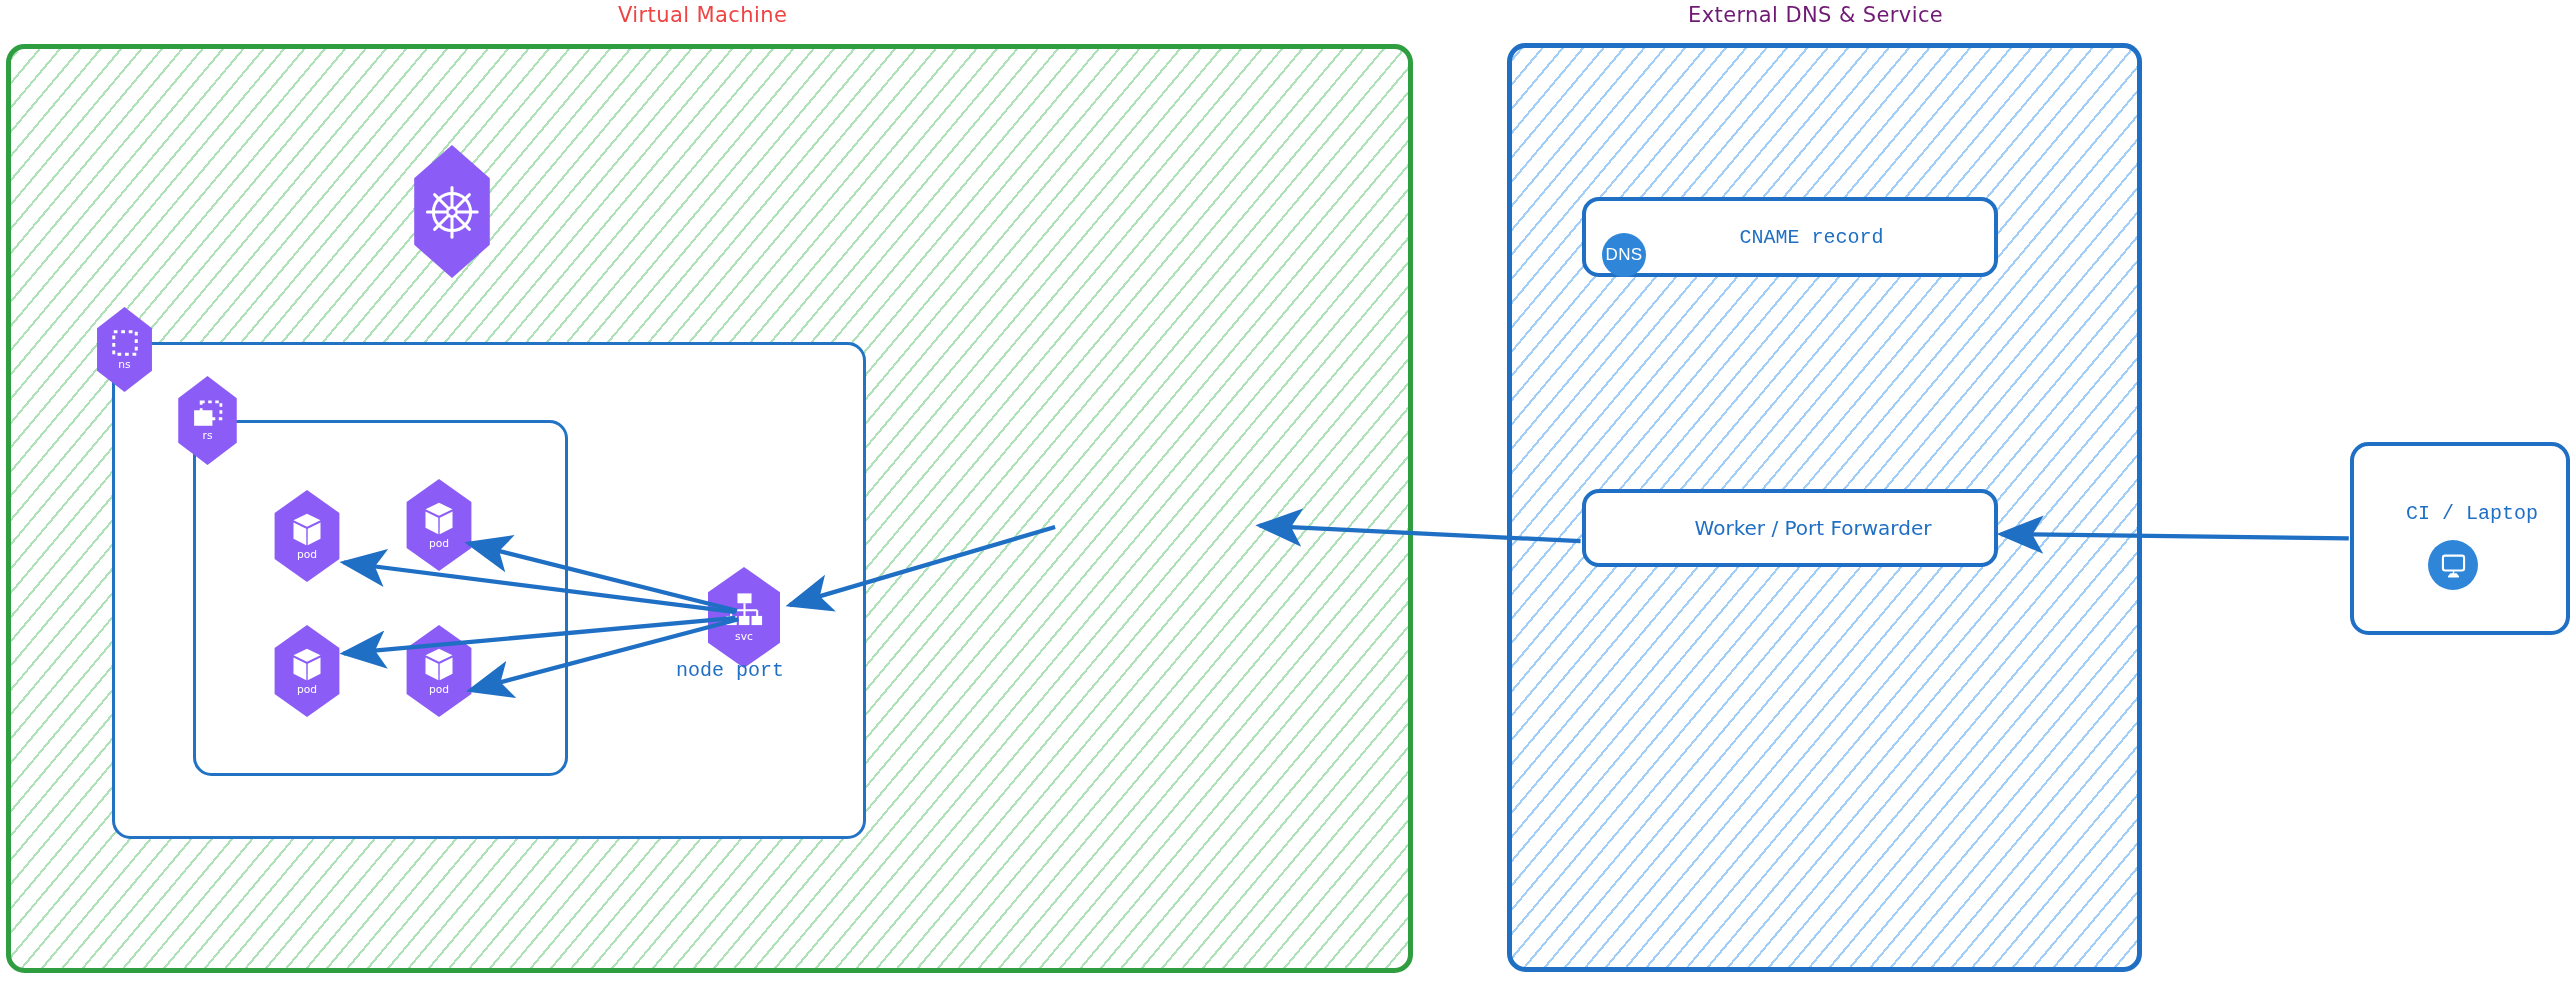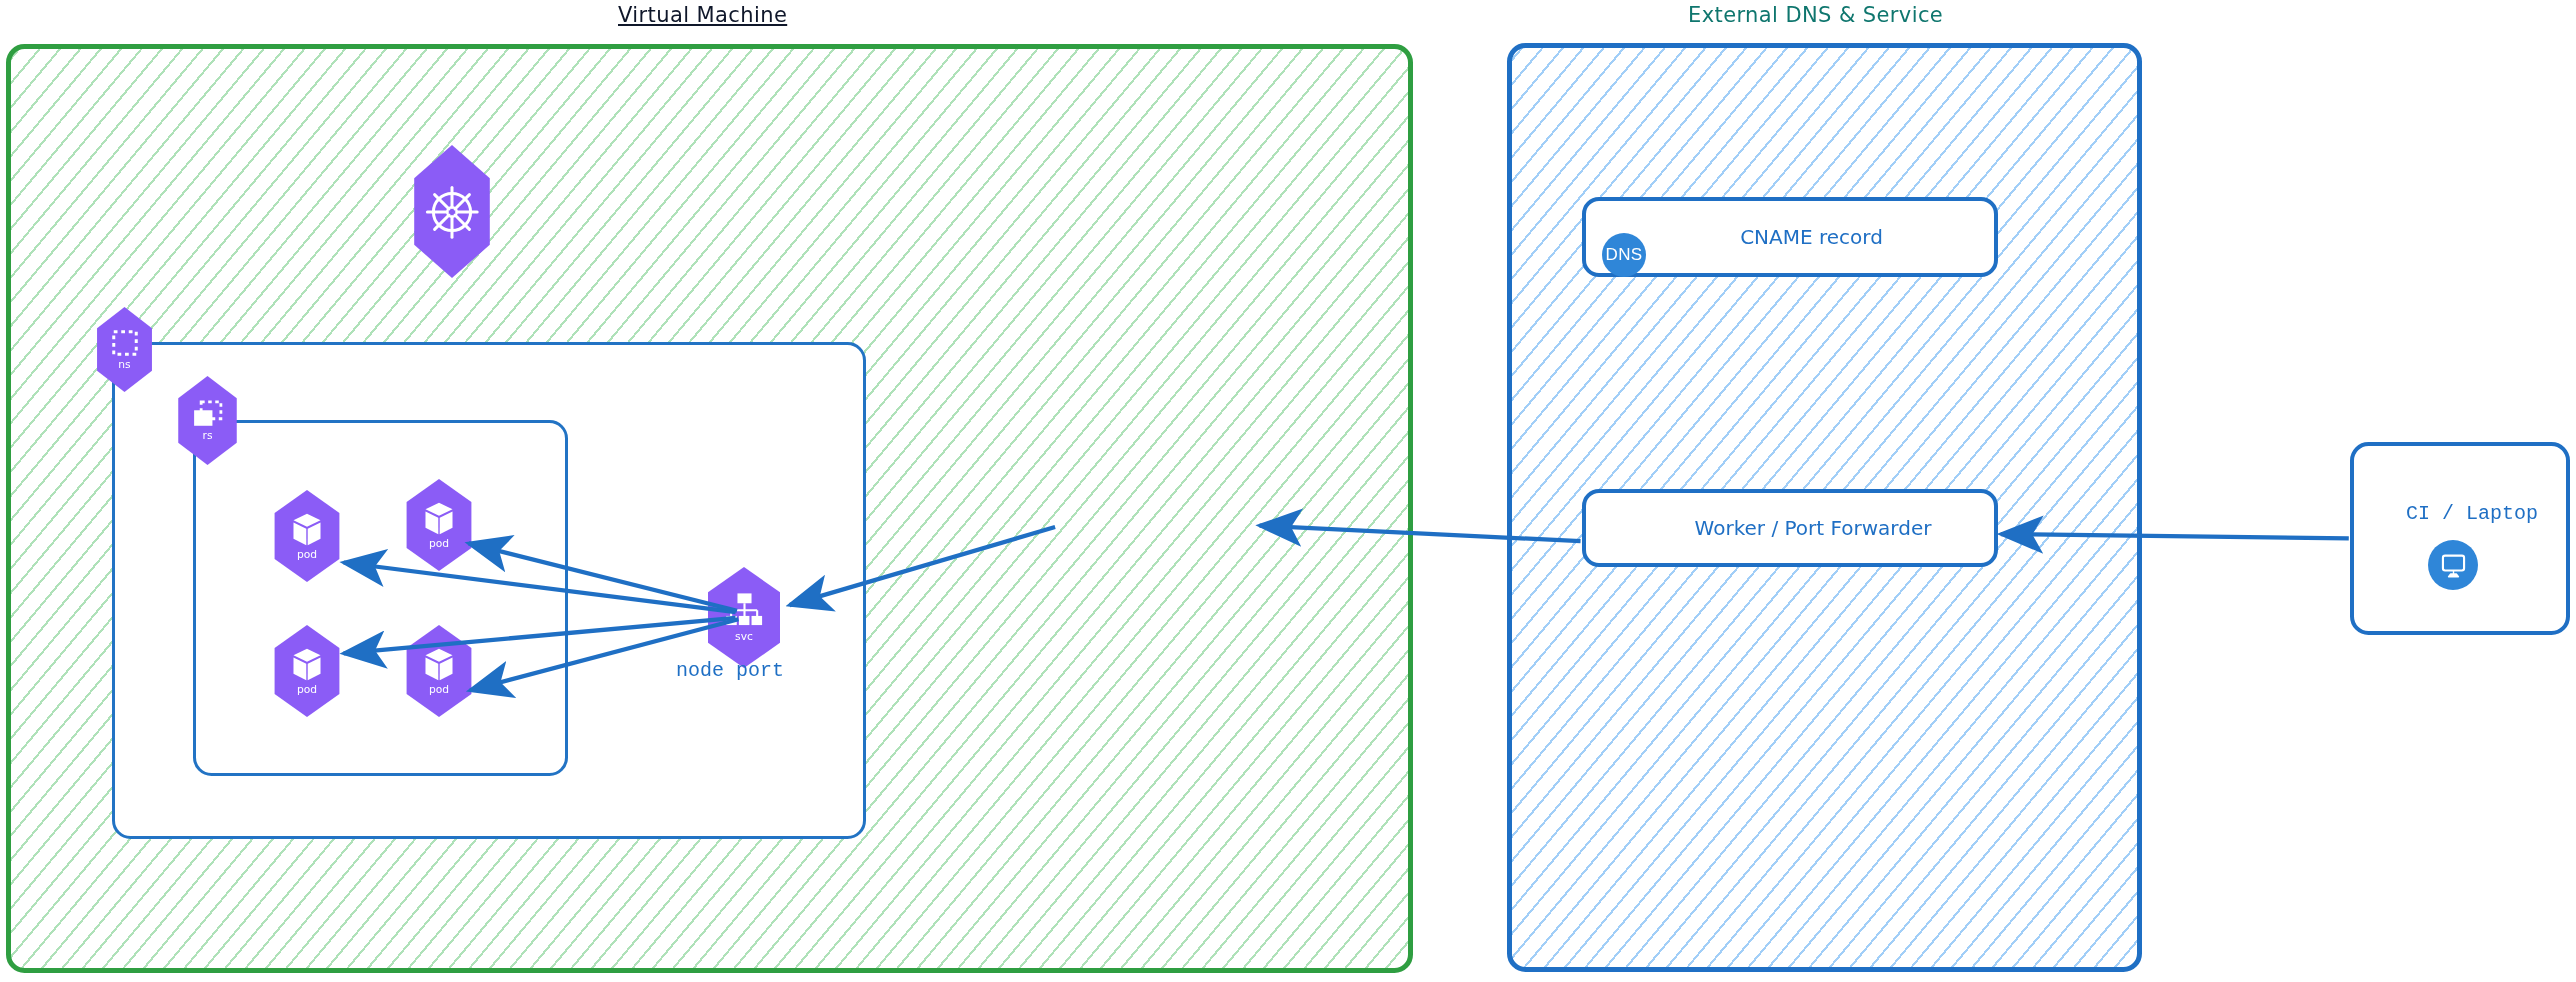--- a/index.html
+++ b/index.html
@@ -45,22 +45,22 @@
         rgba(255,255,255,0) 15.6px);
   }
   .group-title {
     position: absolute;
     white-space: nowrap;
     font-family: "DejaVu Sans", sans-serif;
     font-size: 21px;
     font-weight: 400;
     letter-spacing: 0.4px;
   }
-  .group-title.green { color: #0f172a; text-decoration: underline; }
-  .group-title.blue  { color: #0f766e; }
+  .group-title.green { color: #ef4444; }
+  .group-title.blue  { color: #701a75; }
 
   
   .node-box {
     position: absolute;
     box-sizing: border-box;
     background: #ffffff;
     border-radius: 15.6px;
     display: flex;
     align-items: center;
     justify-content: center;
@@ -266,21 +266,21 @@
   </div>
 
   <div class="free-text blue" style="left:676px; top:659px;">node port</div>
 
 
   <div class="group-box group-ext" style="left:1507px; top:43px; width:635px; height:929px;"></div>
 
   <div class="section-tag" style="left:1599px; top:202px;">DNS</div>
 
   <div class="node-box blue-outline" style="left:1582px; top:197px; width:416px; height:80px; border-radius:17px;">
-    <span class="node-label blue" style="margin-left:43px;">CNAME record</span>
+    <span class="node-label blue" style="margin-left:43px;font-family:Liberation Mono, monospace;">CNAME record</span>
   </div>
 
   <div class="dns-circle" style="left:1602px; top:233px; width:44px; height:44px;">
     <span>DNS</span>
   </div>
 
   <div class="node-box blue-outline" style="left:1582px; top:489px; width:416px; height:78px; border-radius:17px;">
     <span class="node-label blue">Worker / Port Forwarder</span>
   </div>
 

